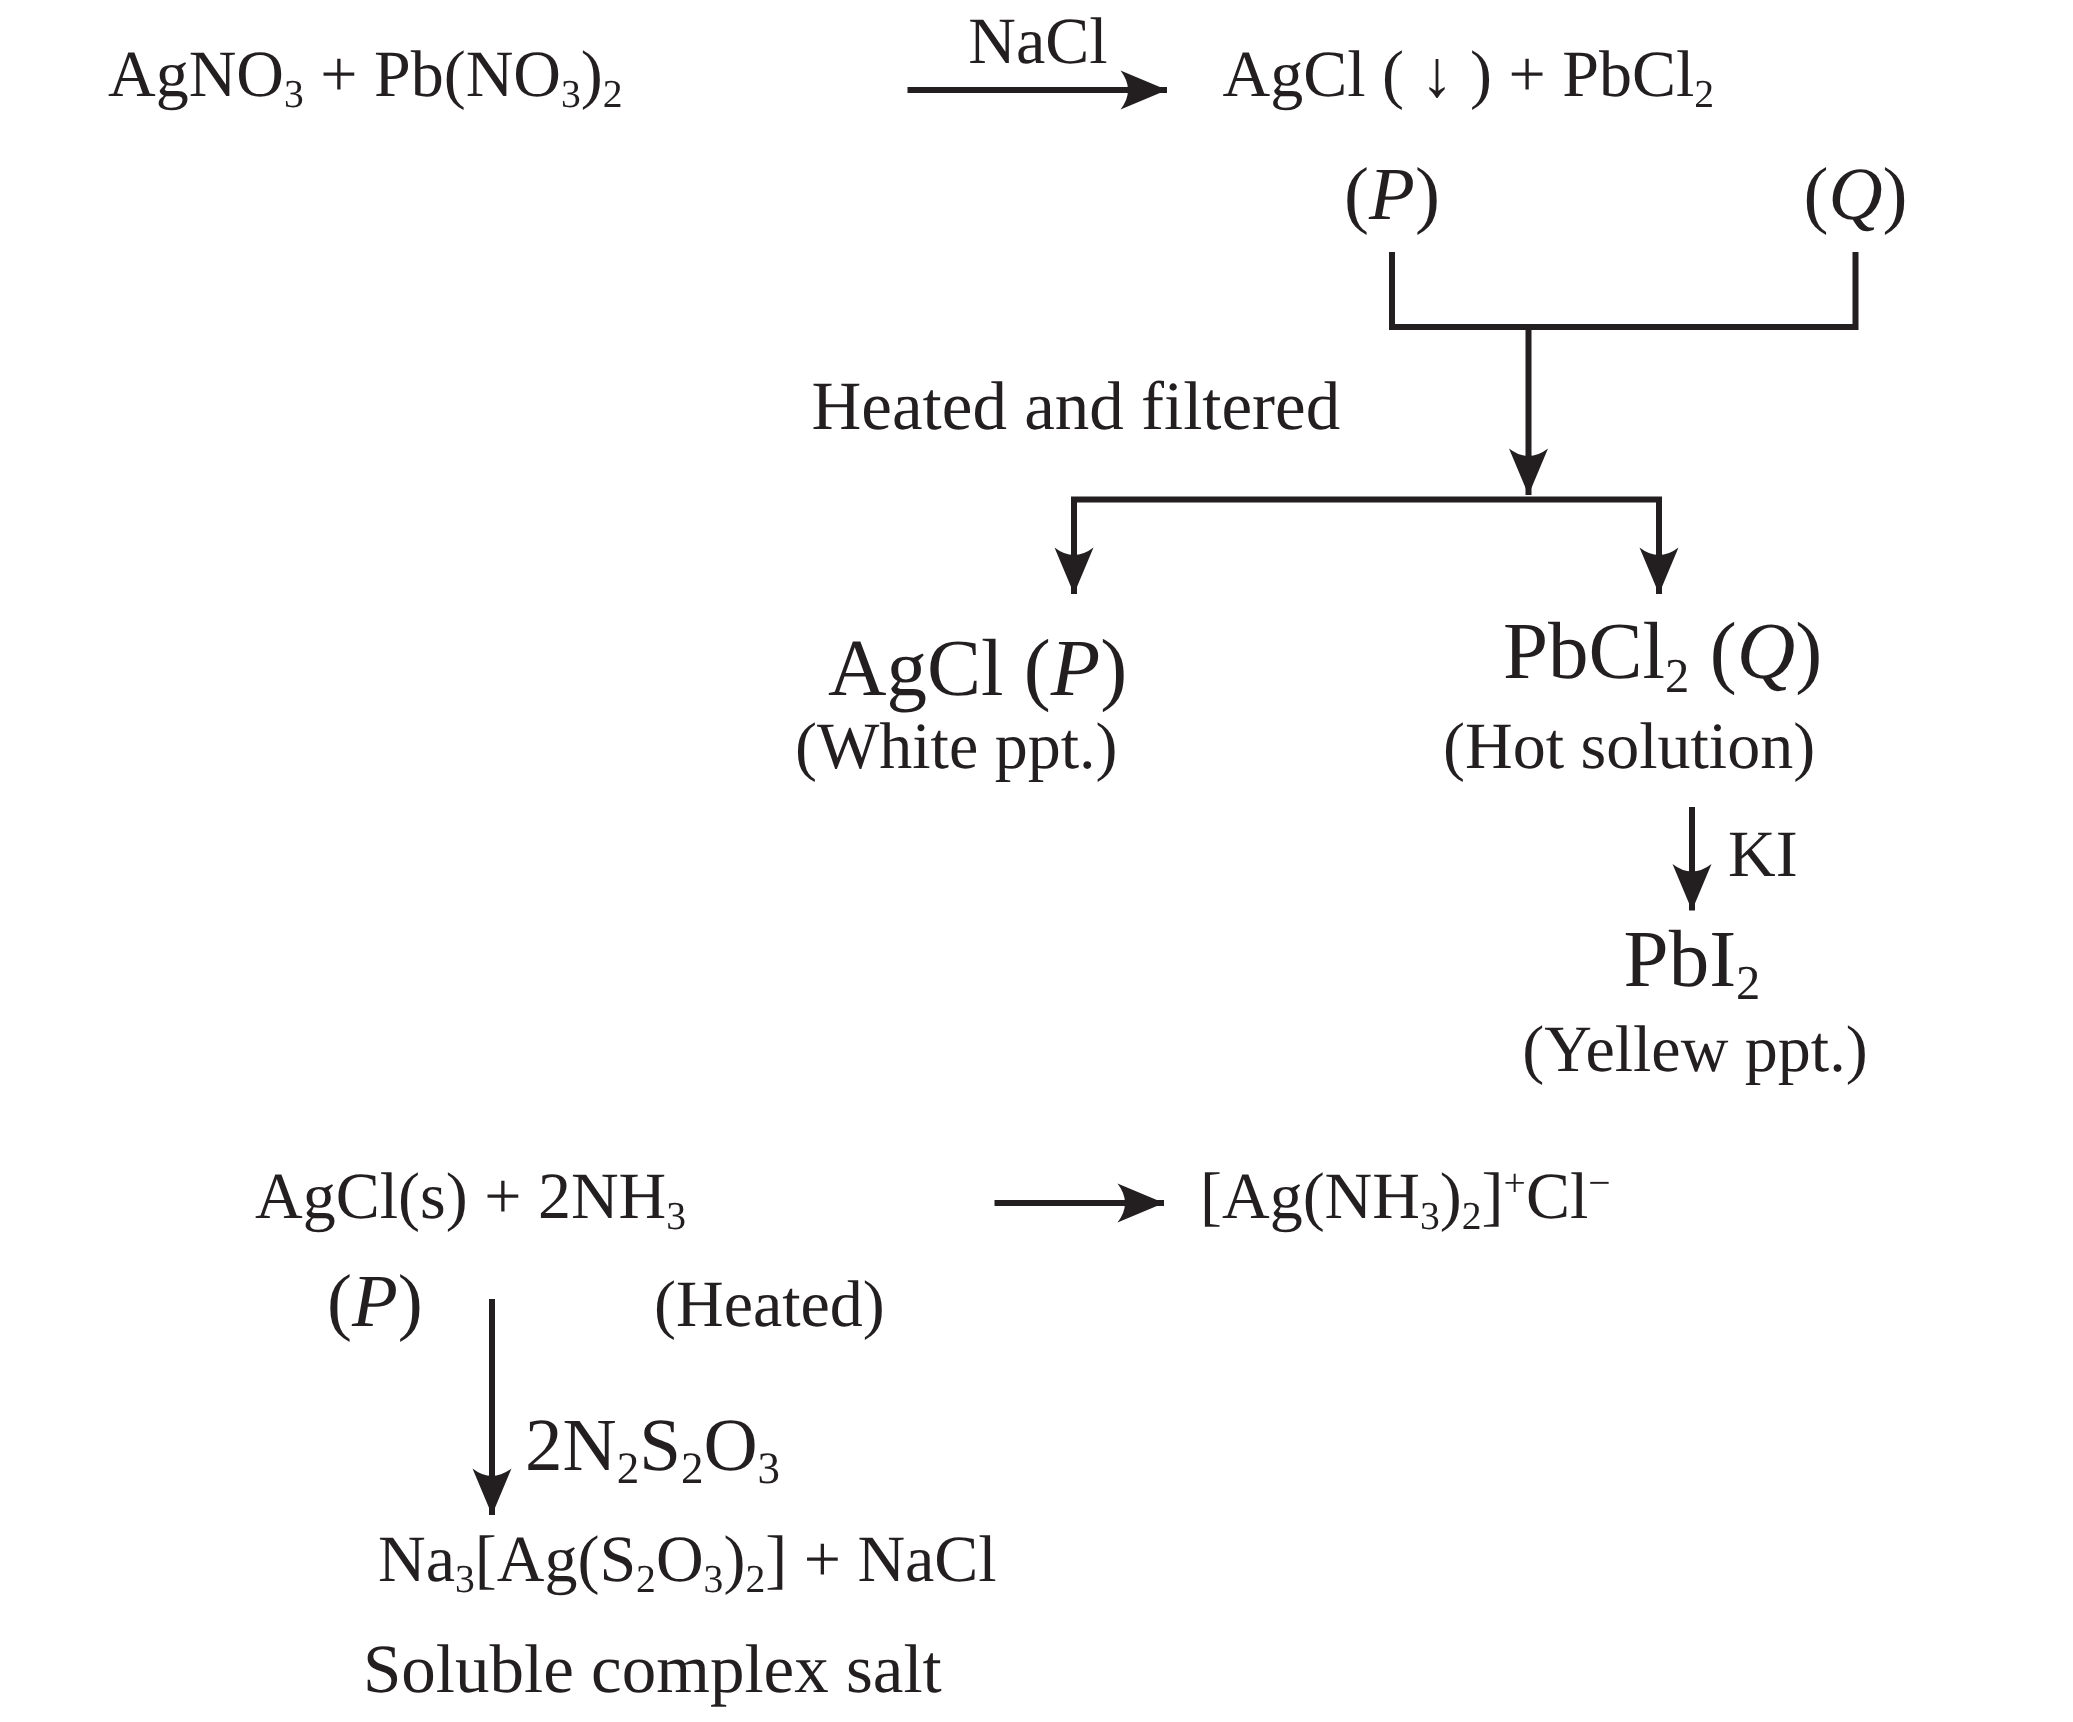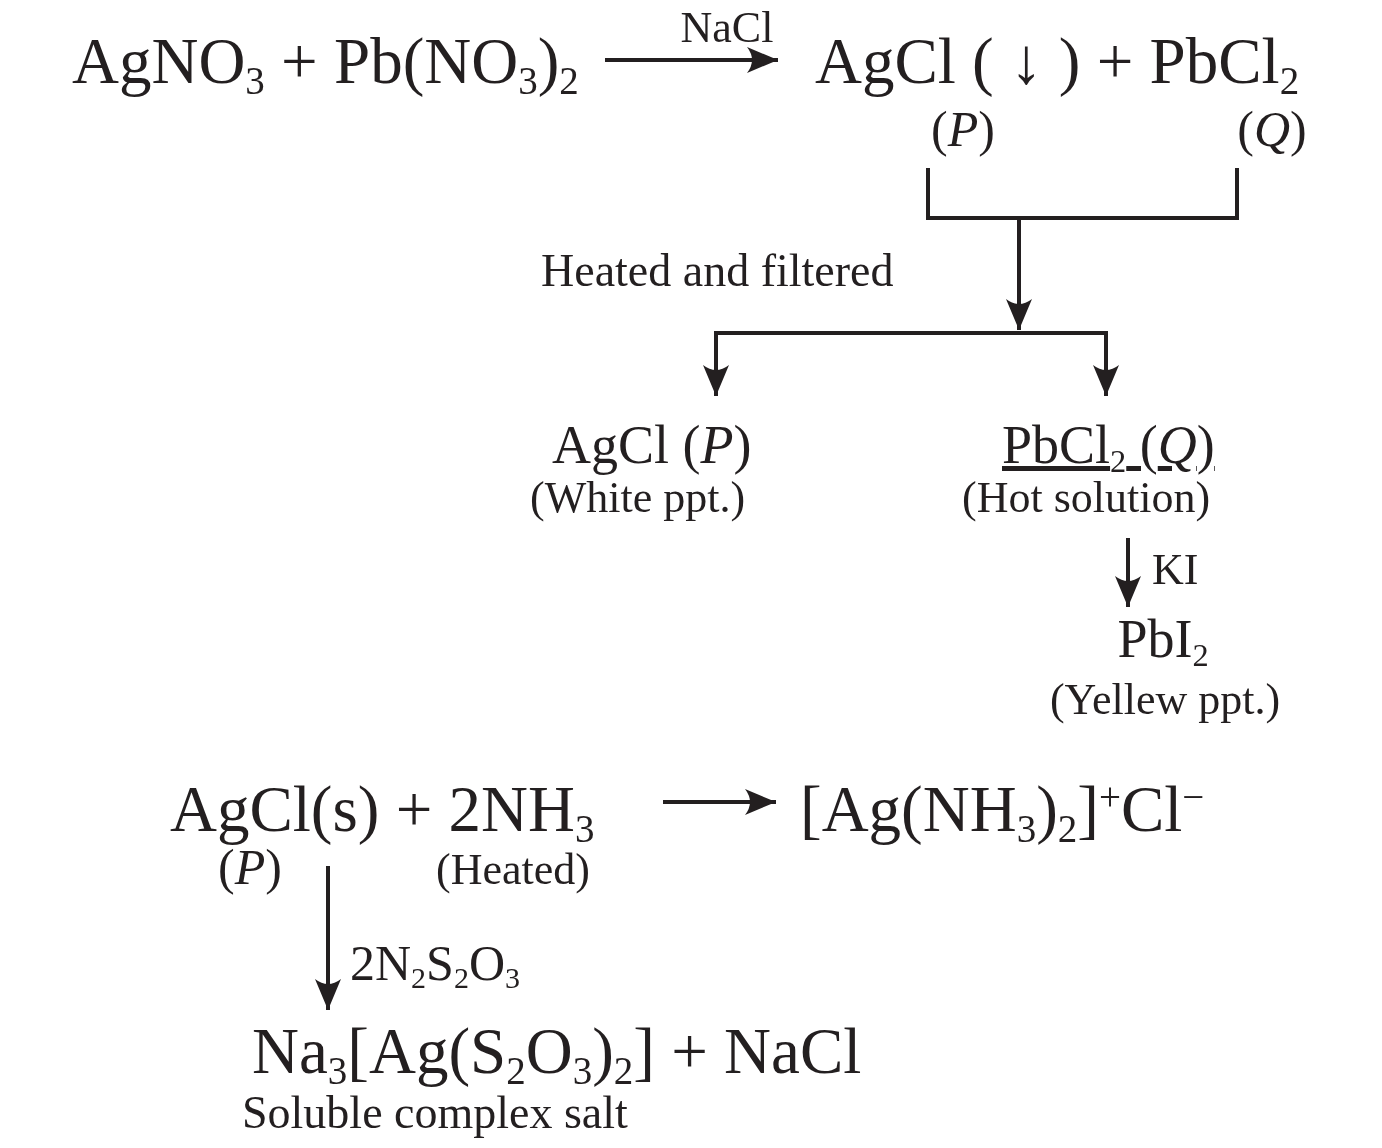--- a/index.html
+++ b/index.html
@@ -6,22 +6,22 @@
   .canvas {
     position:relative;
     width:1382px;
     height:1148px;
     background:#ffffff;
     font-family:"Liberation Serif","DejaVu Serif",serif;
     color:#231f20;
     overflow:hidden;
   }
   .txt { position:absolute; white-space:nowrap; line-height:1.1; }
-  .center { transform:translateX(-50%);margin-left:35px; }
-  .fs60 { font-size:65px; }
+  .center { transform:translateX(-50%); }
+  .fs60 { font-size:44px; }
   .fs54 { font-size:54px; }
   .fs50 { font-size:50px; }
   .fs48 { font-size:44px; }
   .fs46 { font-size:46px; }
   .fs44 { font-size:44px; }
   .txt sub { font-size:60%; vertical-align:-0.28em; line-height:0; }
   .txt sup { font-size:60%; vertical-align:0.55em; line-height:0; }
   .txt em  { font-style:italic; }
   svg.connectors { position:absolute; left:0; top:0; pointer-events:none; }
 </style>
@@ -60,21 +60,21 @@
   <div class="txt fs44 center" style="left:692px; top:4px;">NaCl</div>
   <div class="txt fs60" style="left:815px; top:26px;">AgCl ( ↓ ) + PbCl<sub>2</sub></div>
   <div class="txt fs50 center" style="left:928px; top:102px;">(<em>P</em>)</div>
   <div class="txt fs50 center" style="left:1237px; top:102px;">(<em>Q</em>)</div>
 
   <div class="txt fs46" style="left:541px; top:246px;">Heated and filtered</div>
 
   <div class="txt fs54" style="left:552px; top:416px;">AgCl (<em>P</em>)</div>
   <div class="txt fs48" style="left:530px; top:474px;">(White ppt.)</div>
 
-  <div class="txt fs54" style="left:1002px; top:416px;text-decoration:underline;">PbCl<sub>2</sub> (<em>Q</em>)</div>
+  <div class="txt fs54" style="left:1002px; top:405px;">PbCl<sub>2</sub> (<em>Q</em>)</div>
   <div class="txt fs48" style="left:962px; top:474px;">(Hot solution)</div>
 
   <div class="txt fs44" style="left:1152px; top:546px;">KI</div>
   <div class="txt fs54 center" style="left:1128px; top:610px;">PbI<sub>2</sub></div>
   <div class="txt fs48 center" style="left:1130px; top:676px;">(Yellew ppt.)</div>
 
   <div class="txt fs60" style="left:170px; top:774px;">AgCl(s) + 2NH<sub>3</sub></div>
   <div class="txt fs60" style="left:800px; top:774px;">[Ag(NH<sub>3</sub>)<sub>2</sub>]<sup>+</sup>Cl<sup>−</sup></div>
   <div class="txt fs50" style="left:218px; top:840px;">(<em>P</em>)</div>
   <div class="txt fs48" style="left:436px; top:846px;">(Heated)</div>

